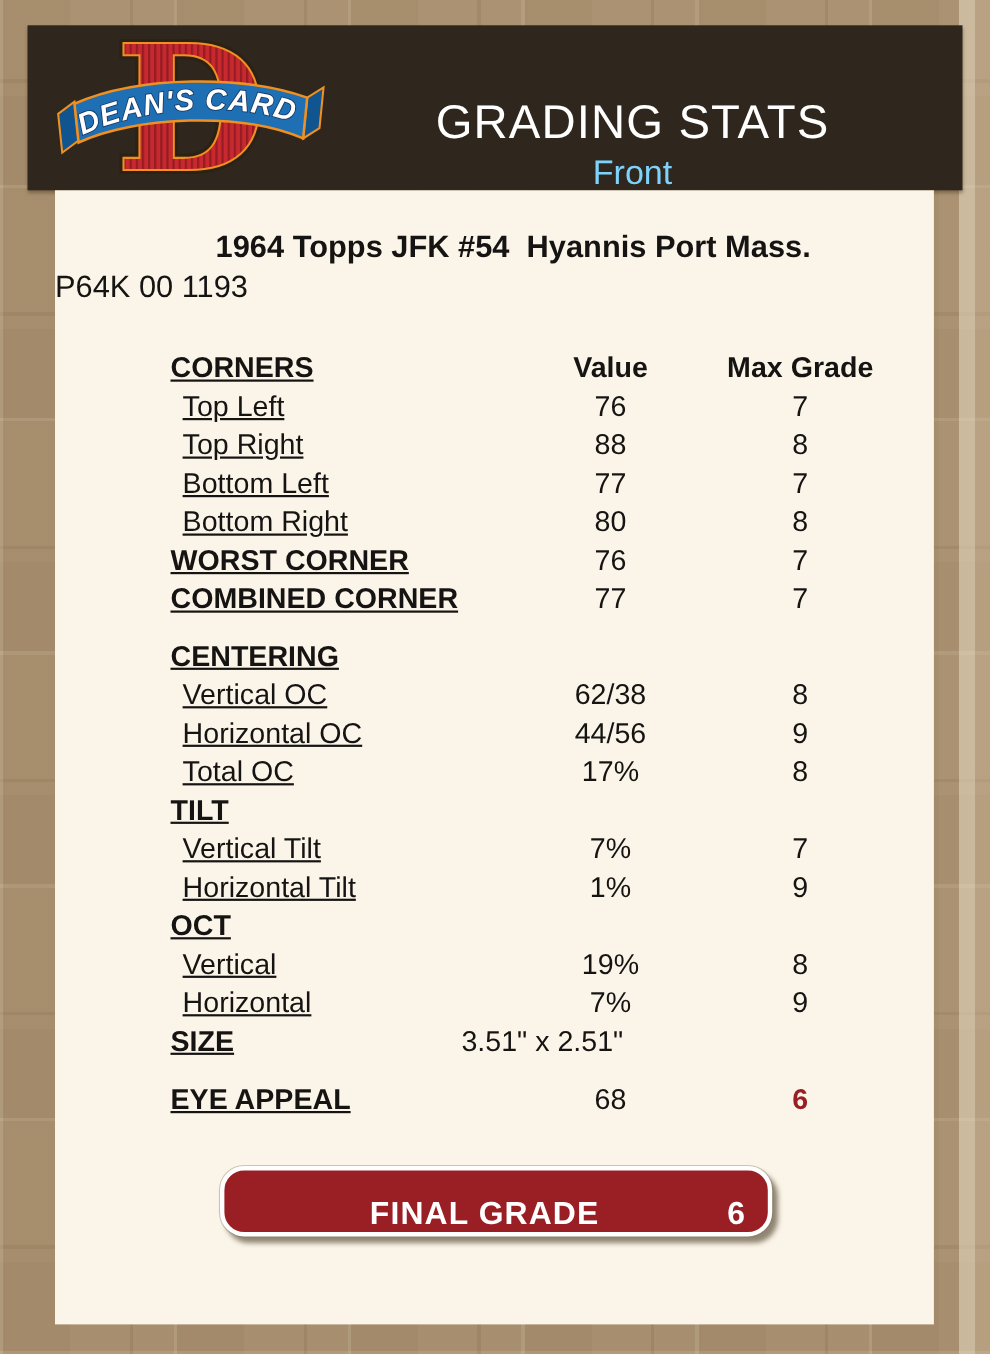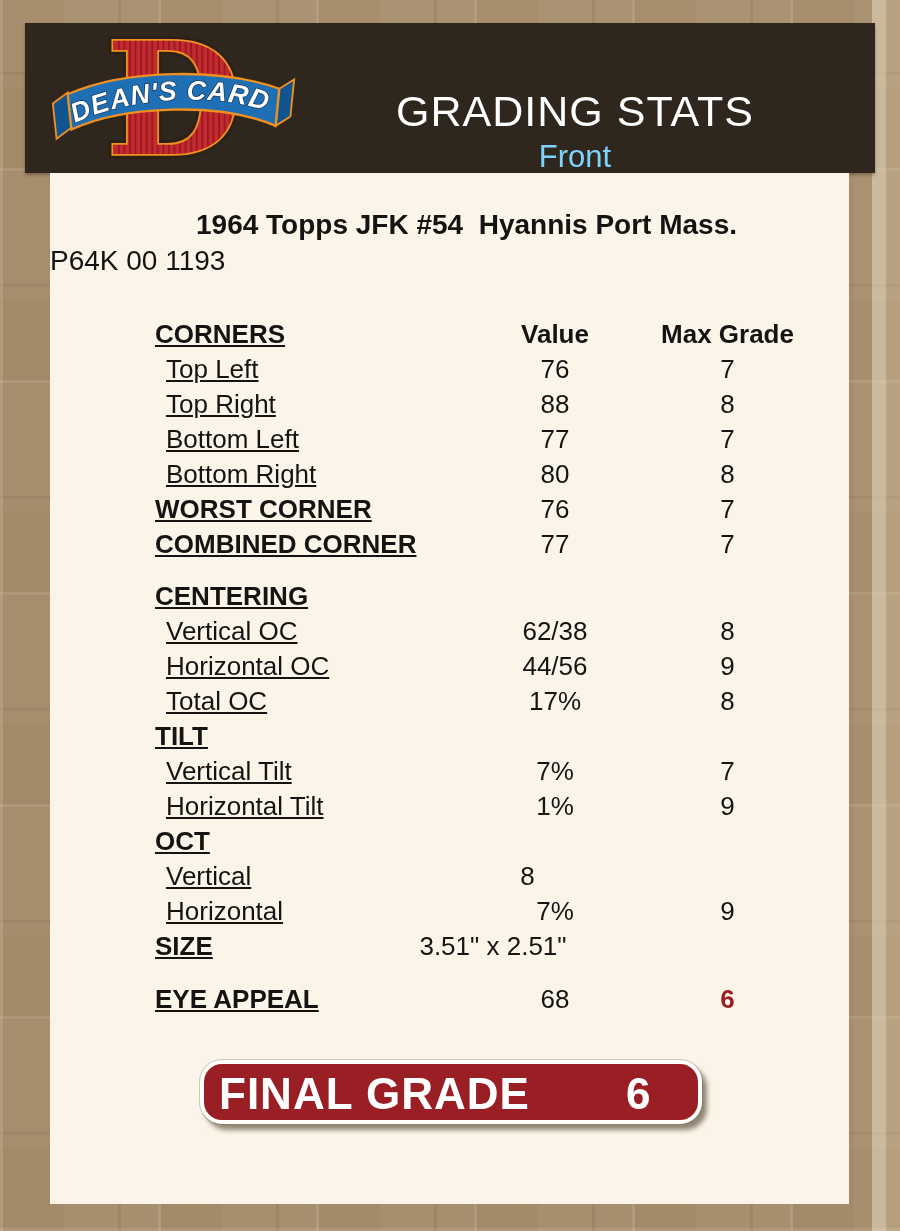--- a/index.html
+++ b/index.html
@@ -50,22 +50,22 @@
   .row .max.red{color:var(--accent-red, #9a1f24);font-weight:bold;}
   .final-grade{
     position:relative;
     margin:43px 0 0 150px;width:502px;height:64px;
     box-sizing:border-box;border:4px solid #ffffff;border-radius:22px;
     background:var(--accent-red, #9a1f24);
     box-shadow:5px 6px 5px rgba(125,113,93,0.85), 0 0 0 1px rgba(168,158,138,0.55);
     cursor:pointer;
   }
   .fg-label,.fg-value{
-    position:absolute;top:2px;line-height:56px;color:#ffffff;font-weight:bold;font-size:44px;
-    text-align:center;letter-spacing:1px;
+    position:absolute;top:12px;line-height:56px;color:#ffffff;font-weight:bold;font-size:29px;
+    text-align:right;letter-spacing:1px;
   }
   .fg-label{left:0;width:69%;}
   .fg-value{left:80%;width:16%;}
 </style>
 </head>
 <body>
 
 <header class="topbar">
   <div class="logo">
     <svg viewBox="-12 0 264 140" width="245" height="130">
@@ -170,20 +170,21 @@
       <span class="val">1%</span>
       <span class="max">9</span>
     </div>
     <div class="row section">
       <span class="lbl">OCT</span>
       <span class="val"></span>
       <span class="max"></span>
     </div>
     <div class="row item">
       <span class="lbl">Vertical</span>
+      <span class="val">19%</span>
       <span class="max">8</span>
     </div>
     <div class="row item">
       <span class="lbl">Horizontal</span>
       <span class="val">7%</span>
       <span class="max">9</span>
     </div>
     <div class="row strong">
       <span class="lbl">SIZE</span>
       <span class="val wide">3.51" x 2.51"</span>

